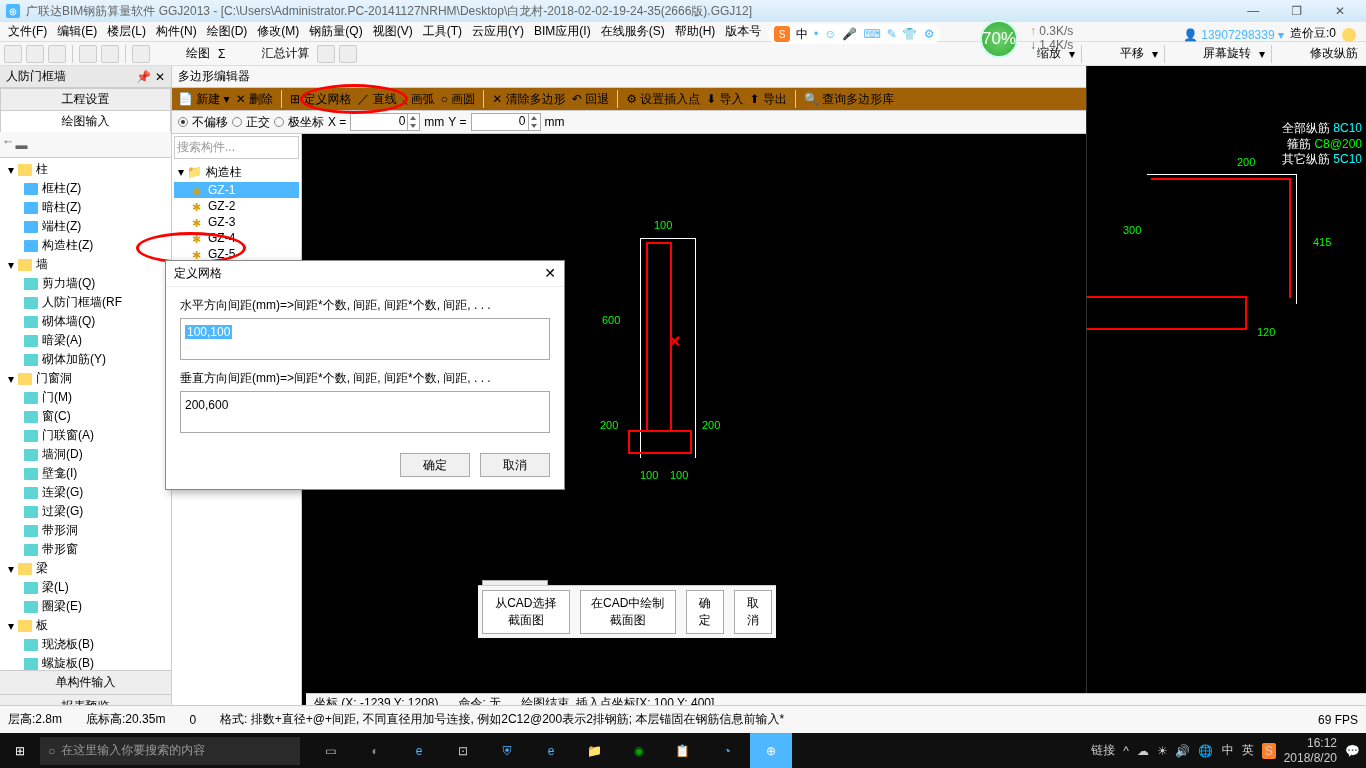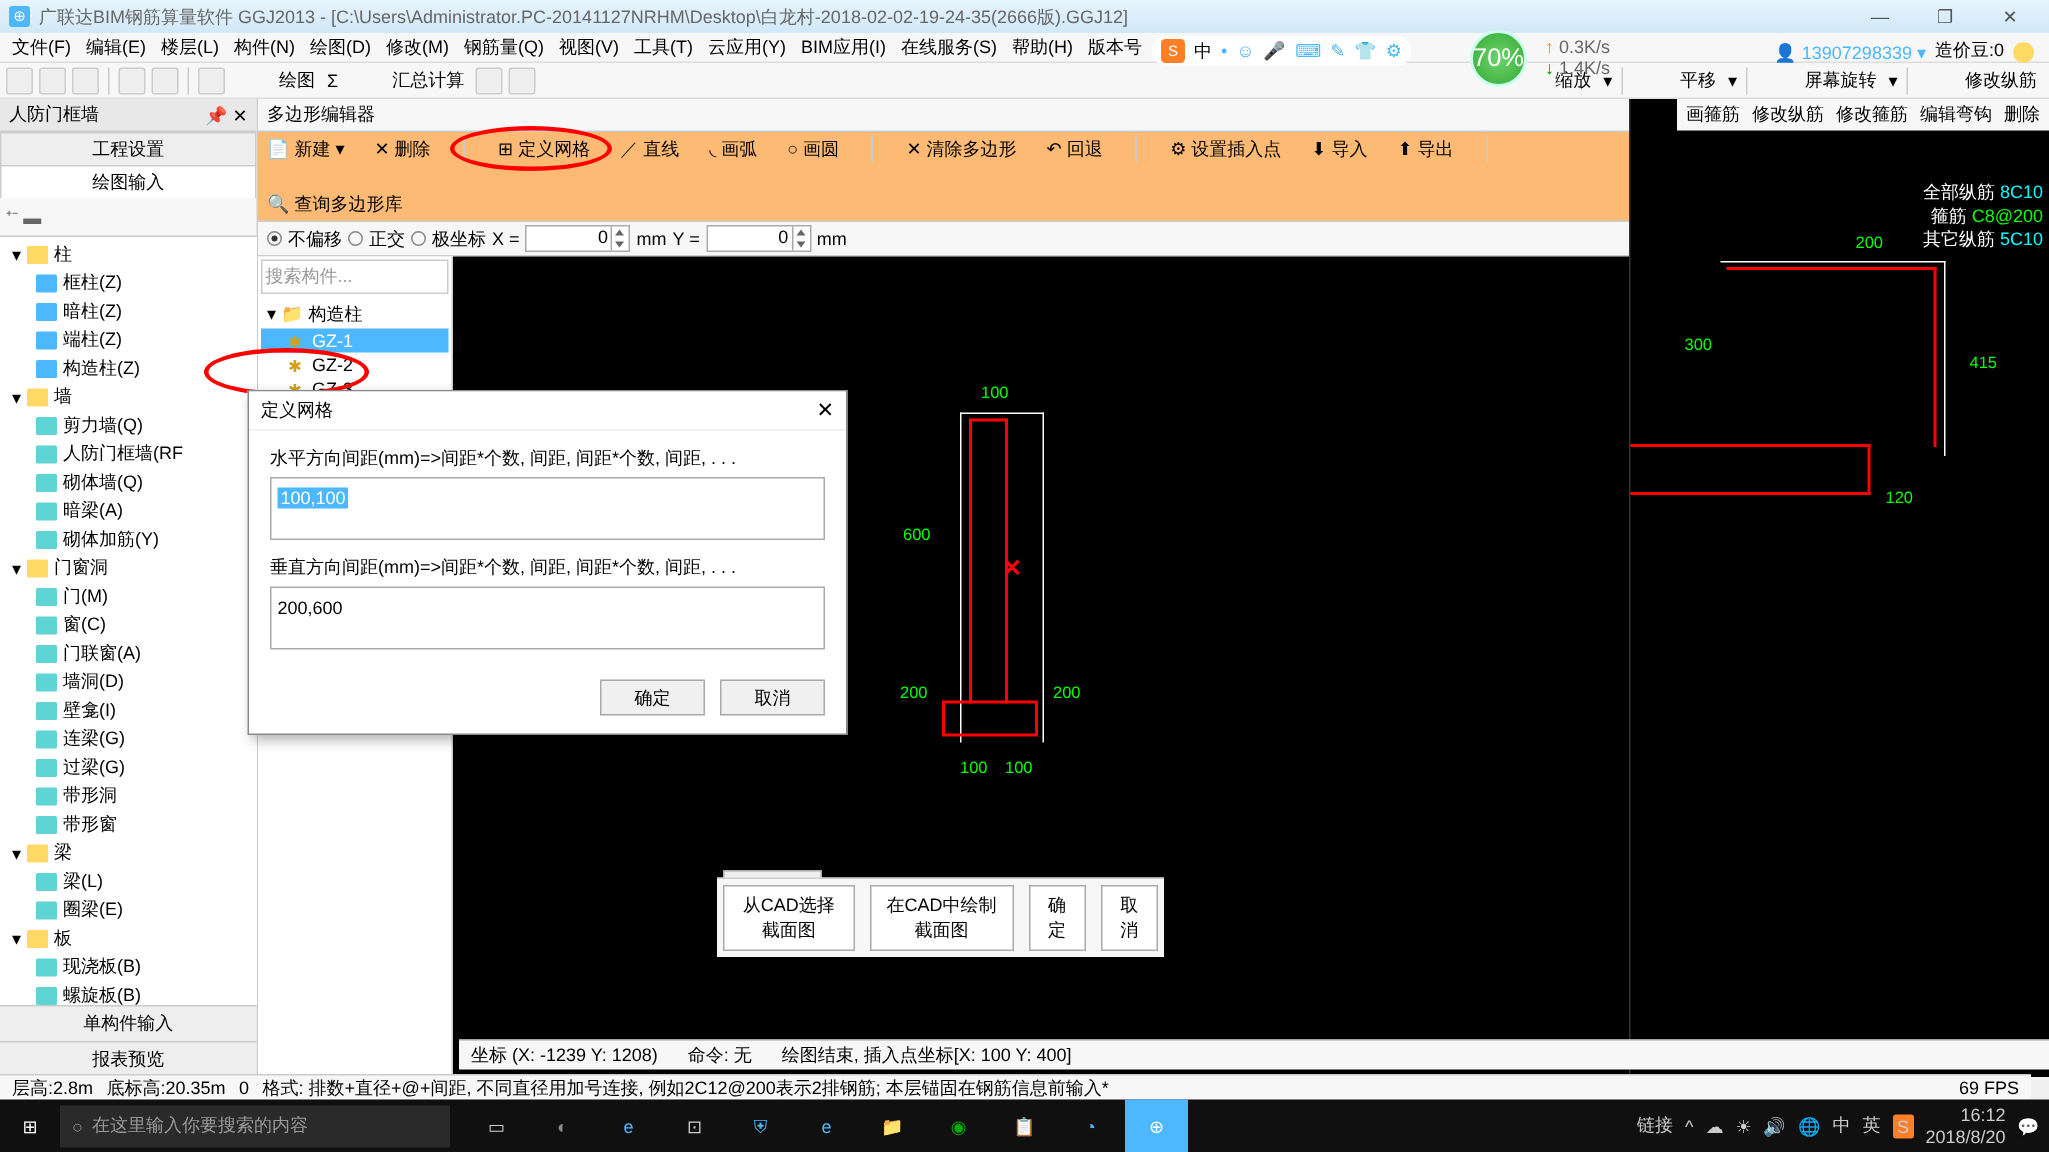--- a/index.html
+++ b/index.html
@@ -27,21 +27,21 @@
 .tree { flex: 1; overflow-y: auto; background: #fff; padding: 2px 0; }
 .tree-item { padding: 1px 0 1px 20px; display: flex; align-items: center; gap: 4px; cursor: default; }
 .tree-item.l1 { padding-left: 8px; }
 .tree-item.l2 { padding-left: 24px; }
 .tree-icon { width: 14px; height: 12px; background: #ffd966; border-radius: 1px; display: inline-block; }
 .tree-icon.blue { background: #4db8ff; }
 .tree-icon.cyan { background: #5fd4d4; }
 .lp-bottom div { padding: 3px; text-align: center; background: #eee; border-top: 1px solid #ccc; }
 .center { flex: 1; display: flex; flex-direction: column; position: relative; }
 .editor-title { background: #f7f7f7; padding: 2px 6px; border-bottom: 1px solid #ccc; }
-.editor-tb { background: #fdba74; padding: 2px 6px; border-bottom: 1px solid #ccc; display: flex; align-items: center; gap: 20px; flex-wrap: wrap; }
+.editor-tb { background: #a16207; padding: 2px 6px; border-bottom: 1px solid #ccc; display: flex; align-items: center; gap: 6px; flex-wrap: wrap; }
 .editor-tb2 { background: #f7f7f7; padding: 2px 6px; border-bottom: 1px solid #ccc; display: flex; align-items: center; gap: 4px; }
 .radio-dot { width: 10px; height: 10px; border: 1px solid #888; border-radius: 50%; display: inline-block; vertical-align: middle; }
 .radio-dot.on::after { content: ''; display: block; width: 4px; height: 4px; background: #333; border-radius: 50%; margin: 2px; }
 .num-input { border: 1px solid #aaa; width: 70px; height: 18px; text-align: right; padding-right: 14px; position: relative; background: #fff; }
 .spin { position: absolute; right: 0; top: 0; width: 12px; height: 100%; border-left: 1px solid #aaa; }
 .spin::before, .spin::after { content: ''; position: absolute; left: 2px; border-left: 3px solid transparent; border-right: 3px solid transparent; }
 .spin::before { top: 2px; border-bottom: 4px solid #666; }
 .spin::after { bottom: 2px; border-top: 4px solid #666; }
 .center-body { flex: 1; display: flex; }
 .complist { width: 130px; background: #fff; border-right: 1px solid #ccc; }
@@ -66,21 +66,21 @@
 .dlg-label { margin-bottom: 4px; }
 .dlg-input { width: 100%; border: 1px solid #aaa; padding: 6px 4px 20px 4px; margin-bottom: 10px; }
 .dlg-input.sel { }
 .dlg-input .selected { background: #4db8ff; color: #fff; padding: 0 2px; }
 .dlg-btns { display: flex; justify-content: flex-end; gap: 10px; padding: 0 14px 12px; }
 .dlg-btns button { width: 70px; height: 24px; background: #f0f0f0; border: 1px solid #aaa; }
 .bottom-bar { position: absolute; left: 306px; bottom: 80px; right: 310px; background: #f7f7f7; padding: 4px; display: flex; gap: 10px; justify-content: flex-end; border-top: 1px solid #ccc; align-items: center; }
 .bottom-bar button { padding: 4px 10px; background: #fff; border: 1px solid #aaa; }
 .dyn-input { position: absolute; left: 310px; bottom: 115px; background: #eee; border: 1px solid #aaa; padding: 2px 8px; }
 .status1 { position: absolute; left: 306px; bottom: 55px; right: 0; height: 20px; background: #f7f7f7; display: flex; align-items: center; padding: 0 8px; gap: 20px; border-top: 1px solid #ccc; }
-.status2 { position: absolute; left: 0; bottom: 35px; right: 12px; height: 17px; background: #f7f7f7; display: flex; align-items: center; padding: 0 8px; gap: 9px; border-top: 1px solid #ccc; }
+.status2 { position: absolute; left: 0; bottom: 35px; right: 0; height: 28px; background: #f7f7f7; display: flex; align-items: center; padding: 0 8px; gap: 24px; border-top: 1px solid #ccc; }
 .status2 .fps { margin-left: auto; }
 .taskbar { position: absolute; left: 0; bottom: 0; right: 0; height: 35px; background: #101010; display: flex; align-items: center; color: #ccc; }
 .taskbar .start { width: 40px; text-align: center; color: #fff; }
 .taskbar .search { flex: 0 0 260px; background: #2a2a2a; height: 28px; display: flex; align-items: center; padding: 0 8px; gap: 6px; color: #999; }
 .taskbar .tb-icons { display: flex; gap: 2px; margin-left: 10px; }
 .taskbar .tb-icons span { width: 42px; height: 35px; display: flex; align-items: center; justify-content: center; }
 .taskbar .tray { margin-left: auto; display: flex; align-items: center; gap: 8px; padding-right: 6px; }
 .taskbar .clock { text-align: right; line-height: 1.2; font-size: 11px; }
 .red-oval { position: absolute; border: 3px solid #f00; border-radius: 50%; z-index: 50; pointer-events: none; }
 .sogou-bar { position: absolute; left: 768px; top: 24px; height: 20px; display: flex; align-items: center; gap: 6px; background: #fff; padding: 0 6px; border-radius: 10px; z-index: 60; }
@@ -401,27 +401,20 @@
     <div class="dyn-input">动态输入</div>
     <div class="bottom-bar">
       <button>从CAD选择截面图</button>
       <button>在CAD中绘制截面图</button>
       <button>确定</button>
       <button>取消</button>
     </div>
   </div>
 
   <div class="canvas2">
-    <div class="canvas-toolbar" id="ctb">
-        <span>画箍筋</span>
-        <span>修改纵筋</span>
-        <span>修改箍筋</span>
-        <span>编辑弯钩</span>
-        <span>删除</span>
-      </div>
     <div class="legend-box">
       <div><span>全部纵筋</span> <span class="c1">8C10</span></div>
       <div><span>箍筋</span> <span class="c2">C8@200</span></div>
       <div><span>其它纵筋</span> <span class="c3">5C10</span></div>
     </div>
     <div class="dim-green" style="left:150px;top:90px">200</div>
     <div class="dim-green" style="left:36px;top:158px">300</div>
     <div class="dim-green" style="left:226px;top:170px">415</div>
     <div class="dim-green" style="left:170px;top:260px">120</div>
     <div class="white-shape" style="left:60px;top:108px;width:150px;height:130px;border-left:none;border-bottom:none"></div>

